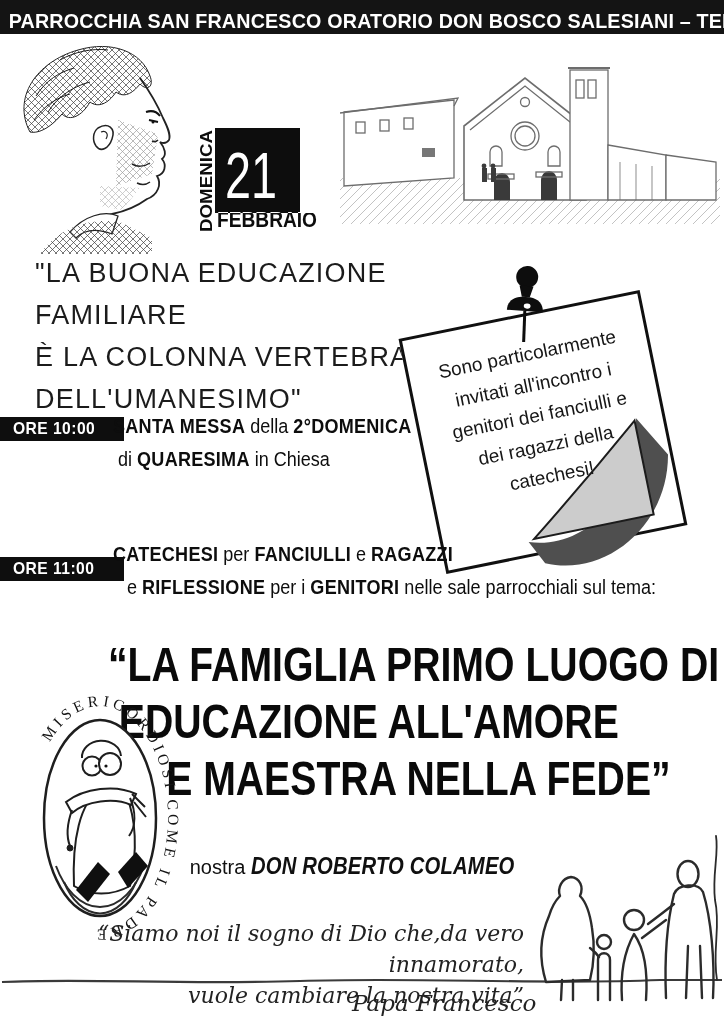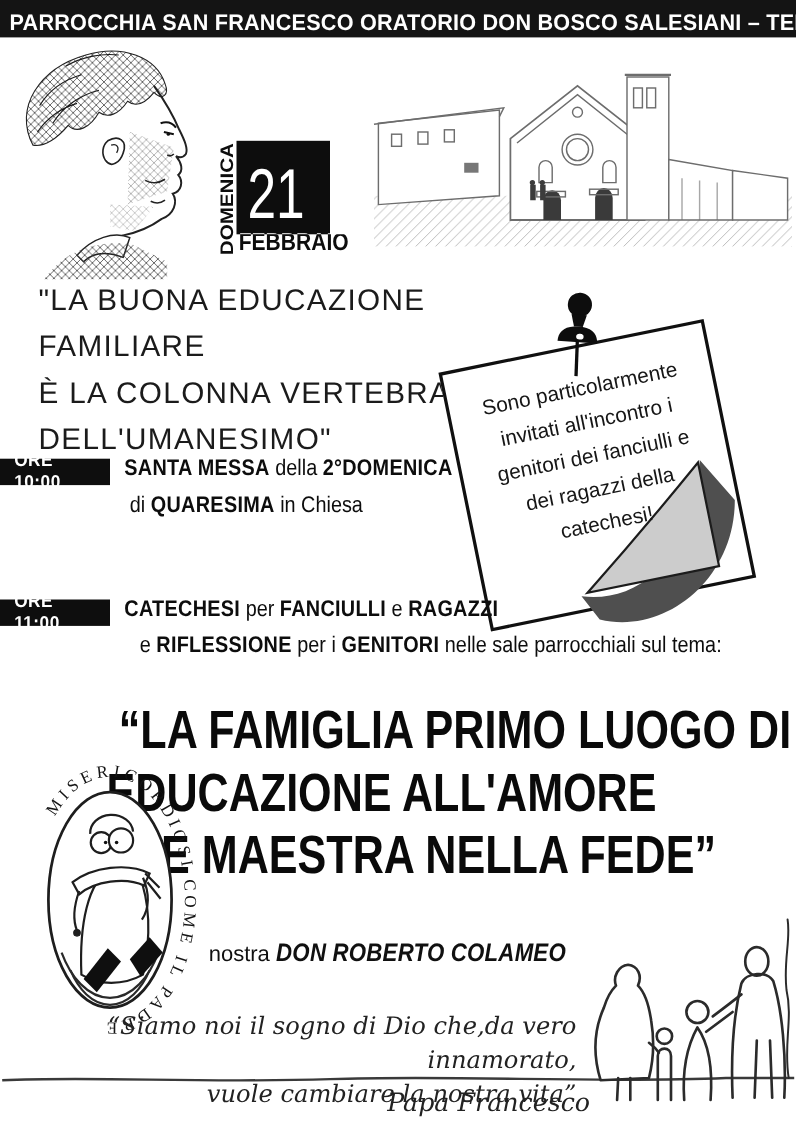--- a/index.html
+++ b/index.html
@@ -13,27 +13,27 @@
   
   .quote-top{left:35px;top:252px;width:440px;font-size:27px;line-height:42px;
       letter-spacing:1.2px;color:#1b1b1b;font-weight:400;}
   
   .note{left:420px;top:312px;width:240px;height:234px;background:#fff;border:3px solid #101010;
       transform:rotate(-11.5deg);transform-origin:center;}
   .note-text{position:absolute;left:4px;right:4px;top:22px;text-align:center;
       font-size:19px;line-height:31px;color:#161616;}
   .curl{position:absolute;right:-26px;bottom:-30px;overflow:visible;}
   
-  .badge{left:0;width:100px;height:24px;background:#0e0e0e;color:#fff;display:flex;align-items:center;}
+  .badge{left:0;width:124px;height:24px;background:#0e0e0e;color:#fff;display:flex;align-items:center;}
   .badge span{font-weight:bold;font-size:17px;letter-spacing:.5px;padding-left:14px;
       transform:scaleX(.92);transform-origin:left center;display:inline-block;}
   .sched{font-size:20.5px;color:#0d0d0d;transform:scaleX(.88);transform-origin:left top;white-space:nowrap;}
   .sched b{font-weight:bold;letter-spacing:.3px;}
   
-  .main-title{left:40px;top:636px;width:680px;font-weight:bold;
+  .main-title{left:40px;top:636px;width:680px;text-align:center;font-weight:bold;
       font-size:49px;line-height:57px;color:#0a0a0a;white-space:nowrap;}
   .main-title .tl{transform:scaleX(.80);transform-origin:center;}
   .main-title .tl2{transform:scaleX(.80) translateX(-14px);}
   .main-title .tl3{transform:scaleX(.80) translateX(48px);}
   .anima{left:0;top:853px;width:740px;text-align:center;font-size:20px;color:#101010;}
   .anima b{font-style:italic;font-weight:bold;font-size:23px;letter-spacing:.2px;
       display:inline-block;transform:scaleX(.88);transform-origin:left center;}
   
   .pope-quote{left:0;top:918px;width:524px;text-align:right;font-family:"DejaVu Serif",serif;
       font-style:italic;font-size:22px;line-height:31px;color:#222;}
@@ -169,21 +169,21 @@
   <div class="abs badge" style="top:417px">
     <span>ORE 10:00</span>
   </div>
   <div class="abs sched" style="left:113px;top:414px">
     <b>SANTA MESSA</b><span> della </span><b>2°DOMENICA</b>
   </div>
   <div class="abs sched" style="left:118px;top:447px">
     <span>di </span><b>QUARESIMA</b><span> in Chiesa</span>
   </div>
 
-  <div class="abs badge" style="top:545px">
+  <div class="abs badge" style="top:557px">
     <span>ORE 11:00</span>
   </div>
   <div class="abs sched" style="left:113px;top:542px">
     <b>CATECHESI</b><span> per </span><b>FANCIULLI</b><span> e </span><b>RAGAZZI</b>
   </div>
   <div class="abs sched" style="left:127px;top:575px">
     <span>e </span><b>RIFLESSIONE</b><span> per i </span><b>GENITORI</b><span> nelle sale parrocchiali sul tema:</span>
   </div>
 
   <div class="abs main-title">

